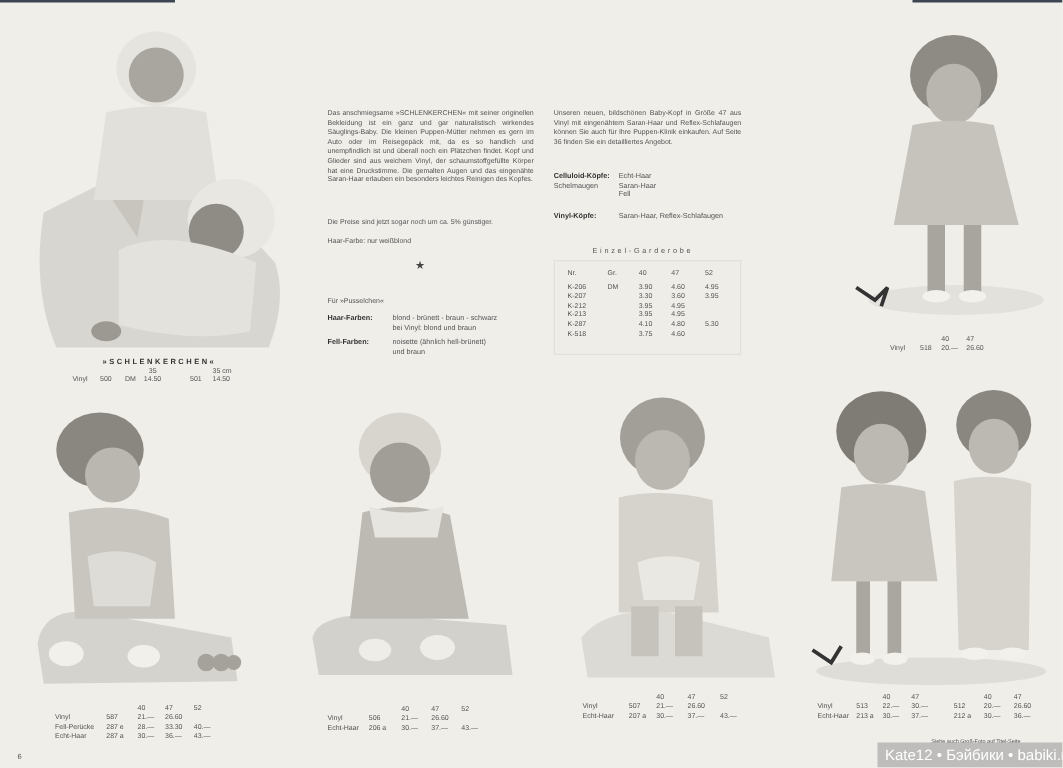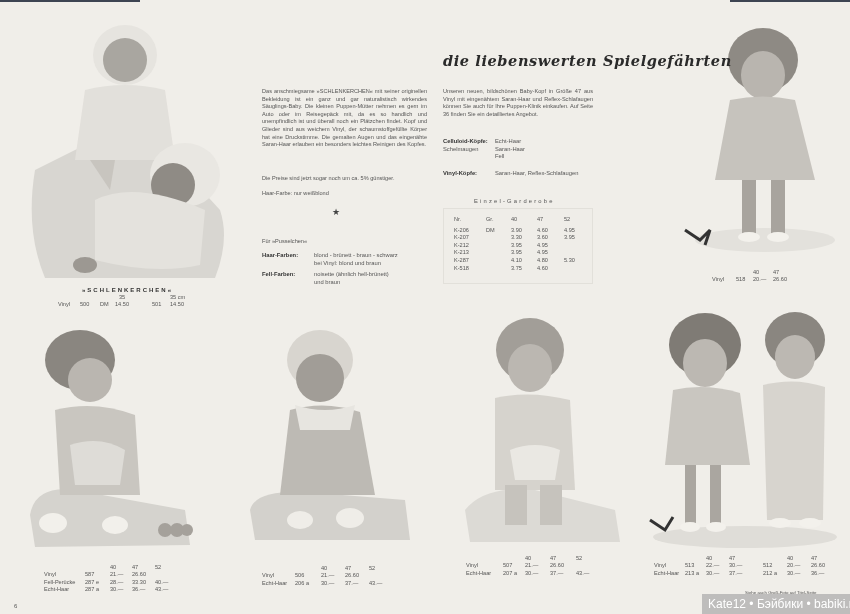--- a/index.html
+++ b/index.html
@@ -154,21 +154,20 @@
       <ellipse cx="150" cy="52" rx="20" ry="22" fill="#bcb8b2"></ellipse>
       <path d="M118 80 Q150 72 180 82 L178 215 L122 215 Z" fill="#d7d4ce"></path>
       <ellipse cx="45" cy="222" rx="10" ry="5" fill="#f3f1ec"></ellipse>
       <ellipse cx="71" cy="222" rx="10" ry="5" fill="#f3f1ec"></ellipse>
       <ellipse cx="135" cy="218" rx="11" ry="5" fill="#f3f1ec"></ellipse>
       <ellipse cx="165" cy="218" rx="11" ry="5" fill="#f3f1ec"></ellipse>
       <path d="M5 215 L20 225 L28 212" stroke="#333" stroke-width="3" fill="none"></path>
     </svg>
   </div>
 
-  <div class="headline-right">die liebenswerten Spielgefährten</div>
 
   <div class="body-text block-mid">Das anschmiegsame »SCHLENKERCHEN« mit seiner originellen Bekleidung ist ein ganz und gar naturalistisch wirkendes Säuglings-Baby. Die kleinen Puppen-Mütter nehmen es gern im Auto oder im Reisegepäck mit, da es so handlich und unempfindlich ist und überall noch ein Plätzchen findet. Kopf und Glieder sind aus weichem Vinyl, der schaumstoffgefüllte Körper hat eine Druckstimme. Die gemalten Augen und das eingenähte Saran-Haar erlauben ein besonders leichtes Reinigen des Kopfes.</div>
   <div class="note" style="left:262px;top:175px;">Die Preise sind jetzt sogar noch um ca. 5% günstiger.</div>
   <div class="note" style="left:262px;top:190px;">Haar-Farbe: nur weißblond</div>
   <div class="star">★</div>
   <div class="note" style="left:262px;top:238px;">Für »Pusselchen«</div>
 
   <div class="spec-row" style="left:262px;top:252px;">
     <span class="k" style="width:52px;">Haar-Farben:</span>
     <span style="display:flex;flex-direction:column;">

